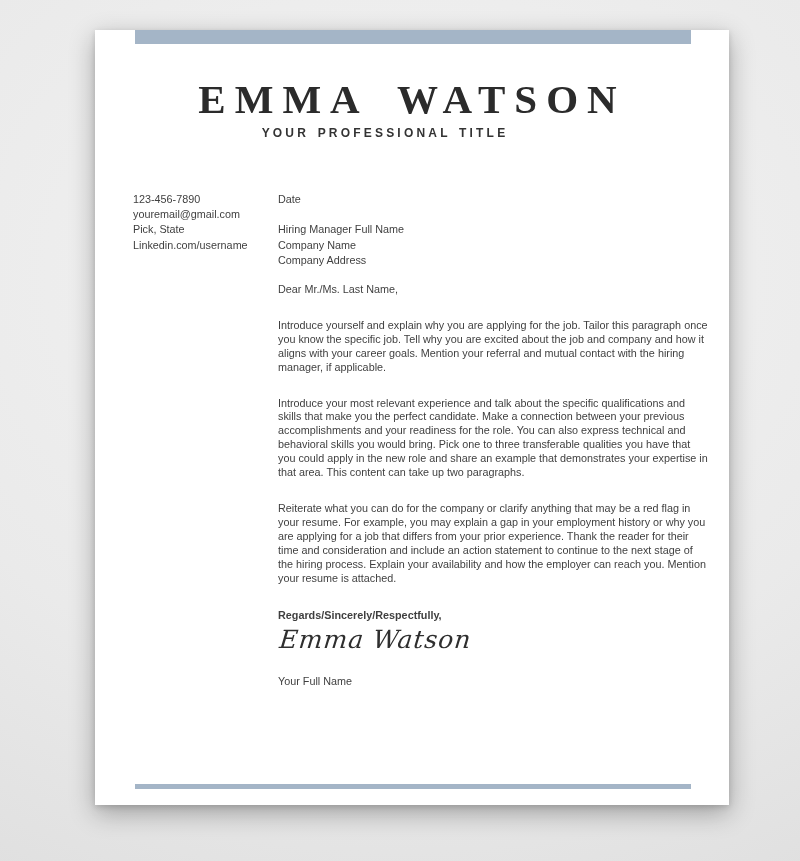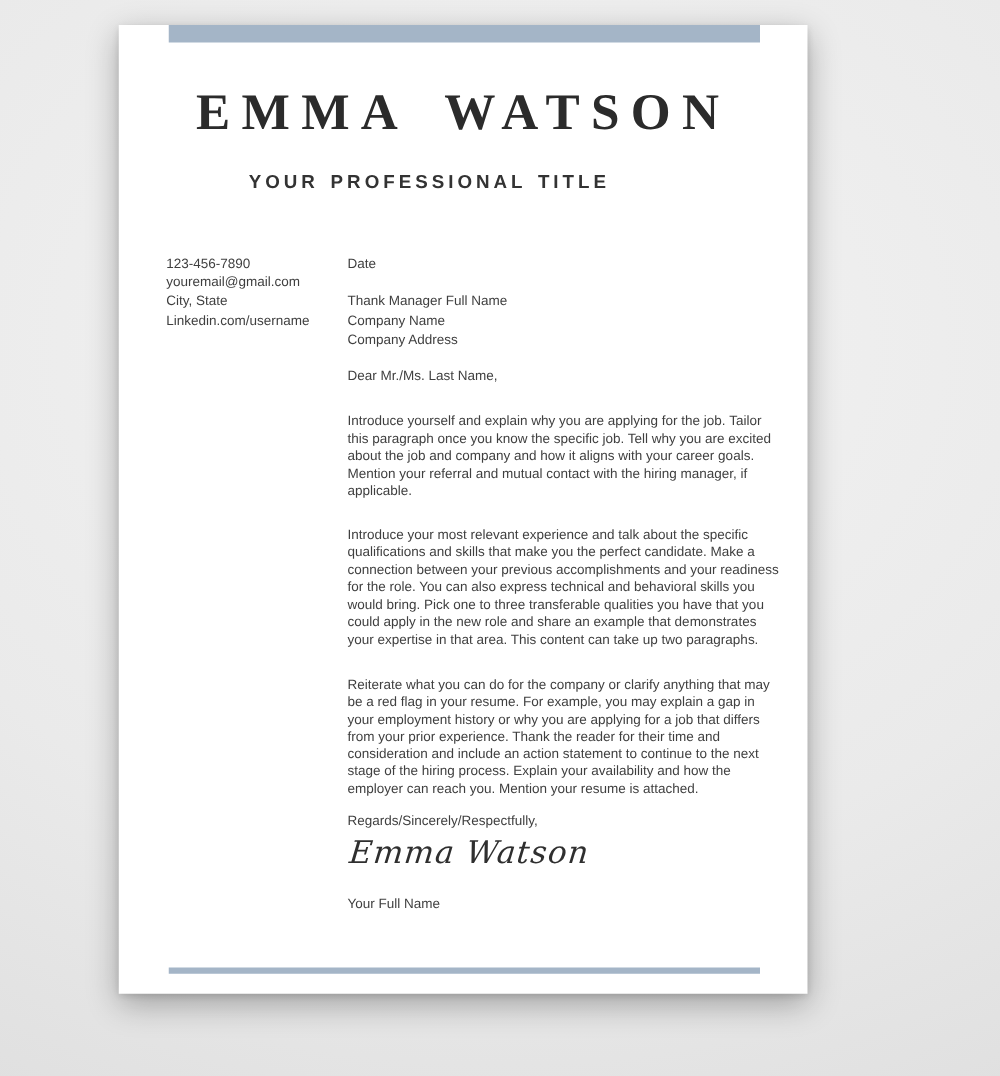--- a/index.html
+++ b/index.html
@@ -8,22 +8,22 @@
     font-family:"Liberation Sans", sans-serif;
     background:#e9e9e9;
   }
   .backdrop {
     position:relative;
     width:800px; height:861px;
     background:radial-gradient(120% 90% at 50% 32%, #f3f3f3 0%, #eaeaea 55%, #dcdcdc 100%);
   }
   .page {
     position:absolute;
-    left:95px; top:20px;
-    width:551px; height:775px;
+    left:95px; top:30px;
+    width:634px; height:775px;
     background:var(--page-color, #ffffff);
     box-shadow:0 8px 24px rgba(0,0,0,0.30), 0 2px 6px rgba(0,0,0,0.14);
   }
   .accent-top {
     position:absolute; top:0; left:40px; right:38px; height:14px;
     background:var(--accent-color, #a4b5c7);
   }
   .accent-bottom {
     position:absolute; bottom:16px; left:40px; right:38px; height:5px;
     background:var(--accent-color, #a4b5c7);
@@ -33,23 +33,23 @@
     text-align:center;
     font-family:"Liberation Serif", serif;
     font-size:41px; line-height:48px;
     font-weight:600;
     letter-spacing:9px;
     word-spacing:12px;
     color:var(--heading-color, #2b2b2b);
     white-space:nowrap;
   }
   .professional-title {
-    margin-top:26px;
+    margin-top:4px;
     text-align:center;
-    font-size:15px; line-height:13px;
+    font-size:12px; line-height:13px;
     font-weight:bold;
     letter-spacing:3.2px;
     word-spacing:2px;
     color:#333333;
     transform:translateX(-27px);
   }
   .content {
     padding:0 20px 0 38px;
     color:var(--text-color, #3f3f3f);
     font-size:10.8px;
@@ -57,21 +57,21 @@
   }
   .info-columns { margin-top:52px; display:flex; }
   .contact-col { width:145px; flex:0 0 145px; }
   .info-line { line-height:15.2px; }
   .spacer-line { height:15.2px; }
   .recipient-col { flex:1; }
   .letter-block { margin-left:145px; }
   .subject-line { margin-top:16px; }
   .salutation { margin-top:15px; }
   .para { margin-top:22px; margin-bottom:9px; }
-  .closing-line { margin-top:12px; }
+  .closing-line { margin-top:24px;font-weight:bold; }
   .signature-script {
     font-family:"DejaVu Serif", serif;
     font-style:italic;
     font-size:25px;
     line-height:30px;
     color:#2f2f2f;
     letter-spacing:1px;
     transform:skewX(-6deg);
     transform-origin:left bottom;
     margin-top:2px;
@@ -88,27 +88,27 @@
 
     <div class="candidate-name">EMMA WATSON</div>
     <div class="professional-title">YOUR PROFESSIONAL TITLE</div>
 
     <div class="content">
 
       <div class="info-columns">
         <div class="contact-col">
           <div class="info-line">123-456-7890</div>
           <div class="info-line">youremail@gmail.com</div>
-          <div class="info-line">City, State</div>
+          <div class="info-line">Pick, State</div>
           <div class="info-line">Linkedin.com/username</div>
         </div>
         <div class="recipient-col">
           <div class="info-line">Date</div>
           <div class="spacer-line"></div>
-          <div class="info-line">Thank Manager Full Name</div>
+          <div class="info-line">Hiring Manager Full Name</div>
           <div class="info-line">Company Name</div>
           <div class="info-line">Company Address</div>
         </div>
       </div>
 
       <div class="letter-block">
         <div class="salutation">Dear Mr./Ms. Last Name,</div>
         <p class="para">Introduce yourself and explain why you are applying for the job. Tailor this paragraph once you know the specific job. Tell why you are excited about the job and company and how it aligns with your career goals. Mention your referral and mutual contact with the hiring manager, if applicable.</p>
         <p class="para">Introduce your most relevant experience and talk about the specific qualifications and skills that make you the perfect candidate. Make a connection between your previous accomplishments and your readiness for the role. You can also express technical and behavioral skills you would bring. Pick one to three transferable qualities you have that you could apply in the new role and share an example that demonstrates your expertise in that area. This content can take up two paragraphs.</p>
         <p class="para">Reiterate what you can do for the company or clarify anything that may be a red flag in your resume. For example, you may explain a gap in your employment history or why you are applying for a job that differs from your prior experience. Thank the reader for their time and consideration and include an action statement to continue to the next stage of the hiring process. Explain your availability and how the employer can reach you. Mention your resume is attached.</p>

